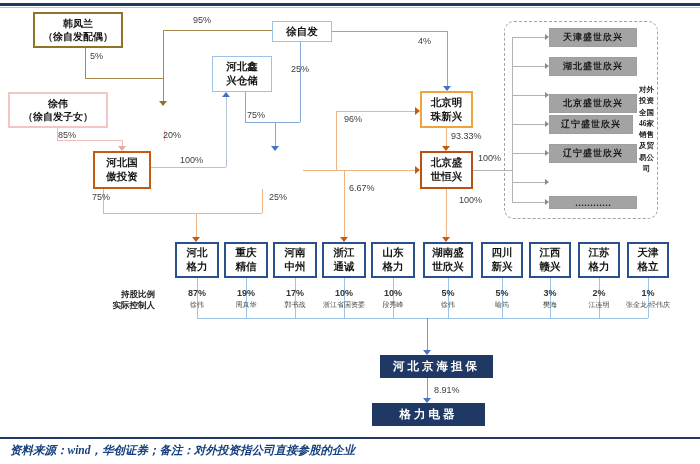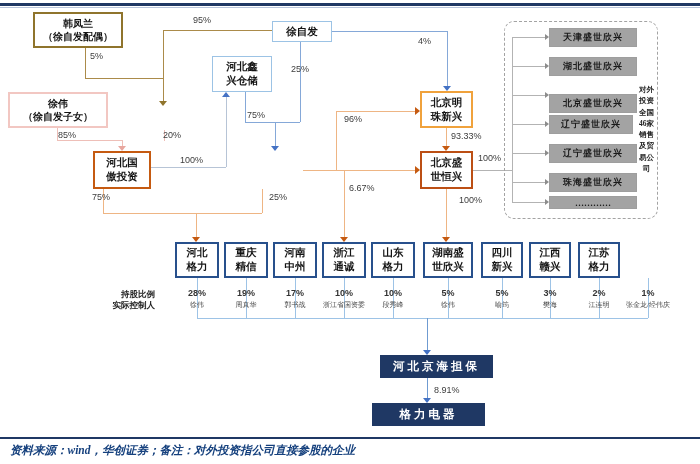--- a/index.html
+++ b/index.html
@@ -129,21 +129,20 @@
 世恒兴</div>
   <div class="box" style="left:420px;top:91px;width:53px;height:37px;border:2px solid #f0a23c">北京明
 珠新兴</div>
 
   <div style="position:absolute;left:504px;top:21px;width:154px;height:198px;border:1.5px dashed #a3a3a3;border-radius:10px;box-sizing:border-box"></div>
   <div class="graybox" style="left:549px;top:28px;width:88px;height:19px">天津盛世欣兴</div>
   <div class="graybox" style="left:549px;top:57px;width:88px;height:19px">湖北盛世欣兴</div>
   <div class="graybox" style="left:549px;top:94px;width:88px;height:19px">北京盛世欣兴</div>
   <div class="graybox" style="left:549px;top:115px;width:84px;height:19px">辽宁盛世欣兴</div>
   <div class="graybox" style="left:549px;top:144px;width:88px;height:19px">辽宁盛世欣兴</div>
-  <div class="graybox" style="left:549px;top:173px;width:88px;height:19px">珠海盛世欣兴</div>
   <div class="graybox" style="left:549px;top:196px;width:88px;height:13px;letter-spacing:0">…………</div>
   <div class="note" style="left:638px;top:84px;width:17px">对外
 投资
 全国
 46家
 销售
 及贸
 易公
 司</div>
 
@@ -158,25 +157,27 @@
   <div class="box" style="left:371px;top:242px;width:44px;height:36px;border:2px solid #28508c">山东
 格力</div>
   <div class="box" style="left:423px;top:242px;width:50px;height:36px;border:2px solid #28508c">湖南盛
 世欣兴</div>
   <div class="box" style="left:481px;top:242px;width:42px;height:36px;border:2px solid #28508c">四川
 新兴</div>
   <div class="box" style="left:529px;top:242px;width:42px;height:36px;border:2px solid #28508c">江西
 赣兴</div>
   <div class="box" style="left:578px;top:242px;width:42px;height:36px;border:2px solid #28508c">江苏
 格力</div>
+  <div class="box" style="left:627px;top:242px;width:42px;height:36px;border:2px solid #28508c">天津
+格立</div>
 
   <div class="rowlab" style="left:85px;top:289px;width:70px">持股比例</div>
   <div class="rowlab" style="left:82px;top:300px;width:73px">实际控制人</div>
 
-  <div class="pct" style="left:177px;top:288px;width:40px">28%</div>
+  <div class="pct" style="left:177px;top:288px;width:40px">87%</div>
   <div class="pct" style="left:226px;top:288px;width:40px">19%</div>
   <div class="pct" style="left:275px;top:288px;width:40px">17%</div>
   <div class="pct" style="left:324px;top:288px;width:40px">10%</div>
   <div class="pct" style="left:373px;top:288px;width:40px">10%</div>
   <div class="pct" style="left:428px;top:288px;width:40px">5%</div>
   <div class="pct" style="left:482px;top:288px;width:40px">5%</div>
   <div class="pct" style="left:530px;top:288px;width:40px">3%</div>
   <div class="pct" style="left:579px;top:288px;width:40px">2%</div>
   <div class="pct" style="left:628px;top:288px;width:40px">1%</div>
 

